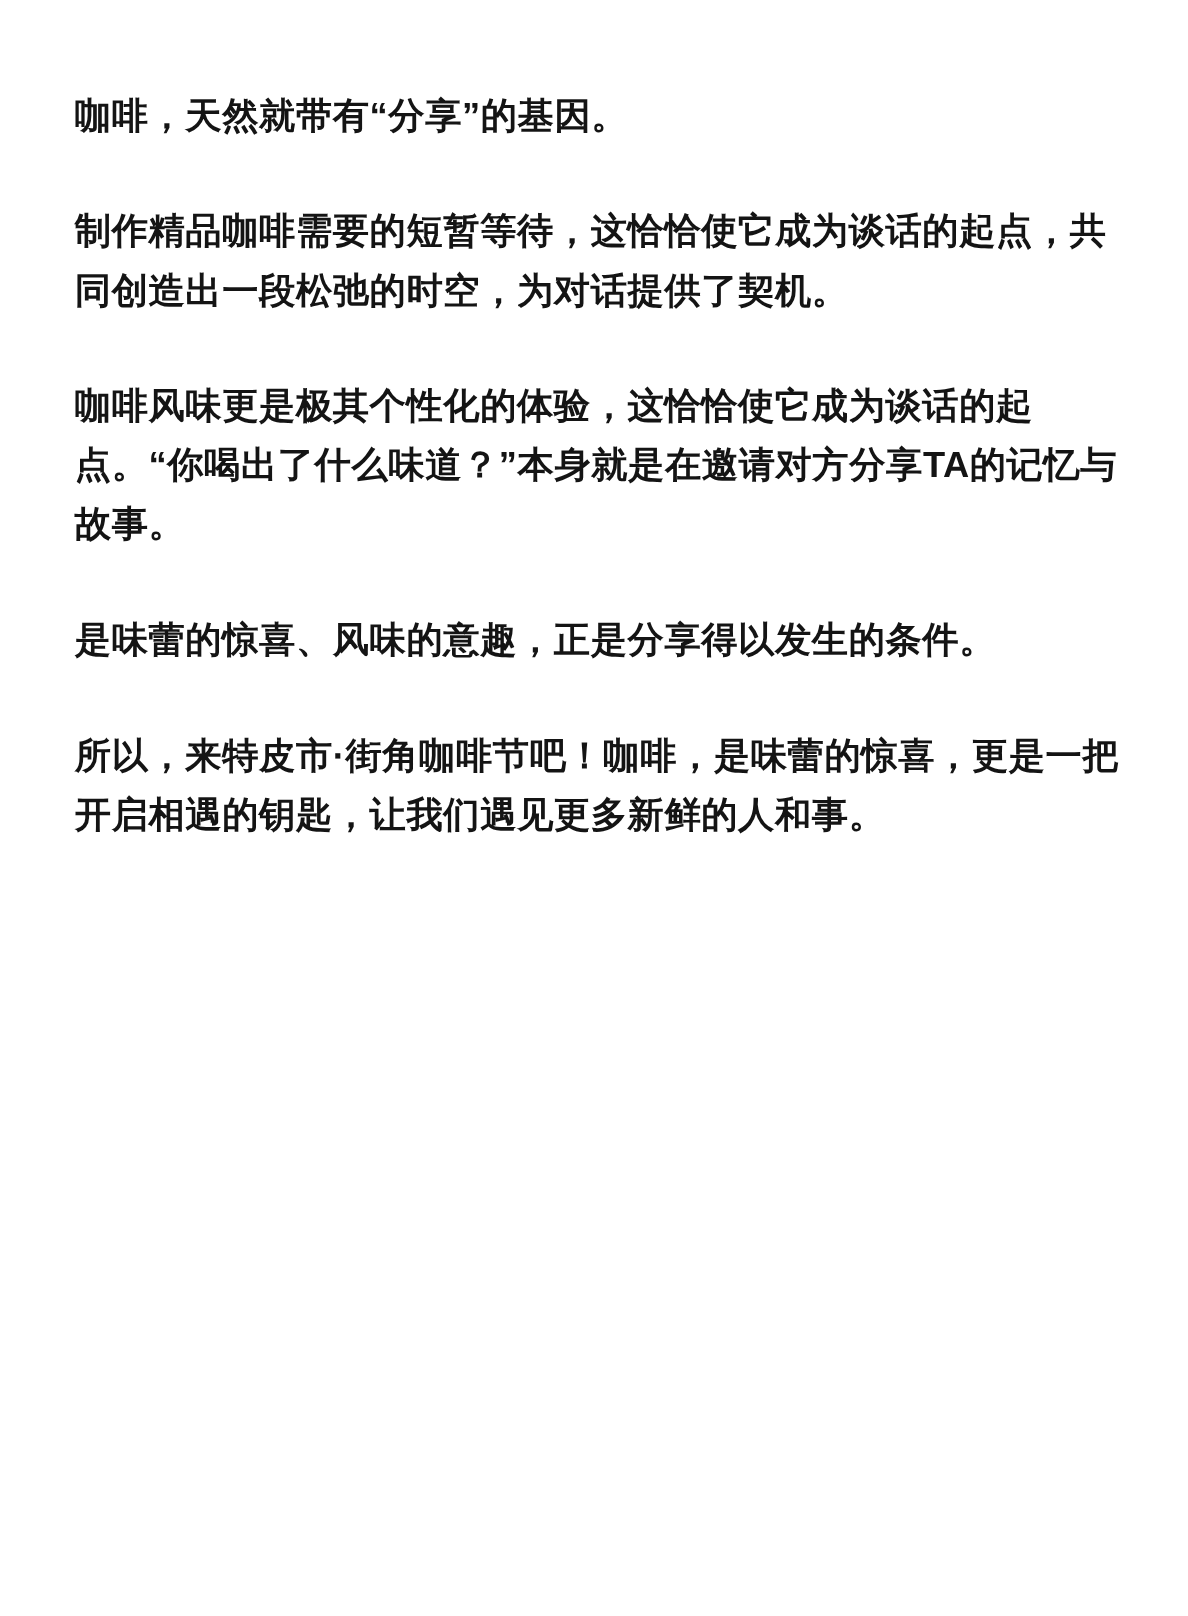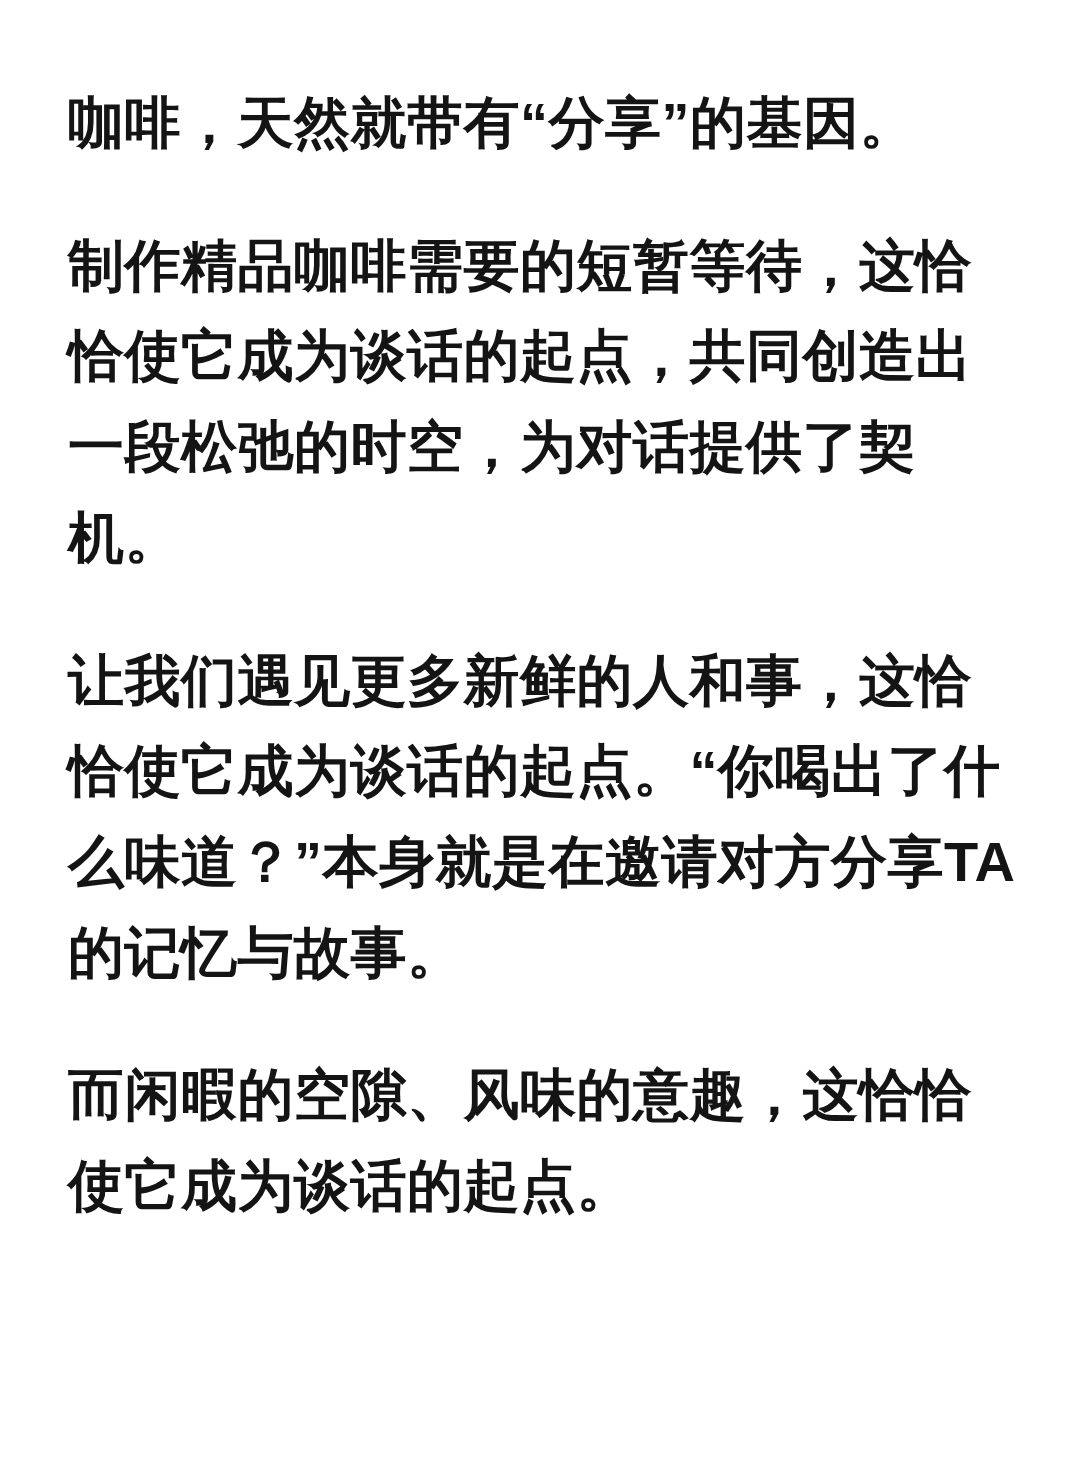--- a/index.html
+++ b/index.html
@@ -17,36 +17,37 @@
     width: 1080px;
     min-height: 1469px;
     box-sizing: border-box;
     padding: 78px 62px 60px 68px;
     background: #ffffff;
   }
   .article {
     display: block;
   }
   .para {
-    font-size: 56px;
+    font-size: 33px;
     line-height: 1.62;
     font-weight: 700;
     letter-spacing: 0.5px;
     color: #141414;
     margin: 0 0 52px 0;
     text-align: left;
     word-break: break-word;
   }
   .para:last-child {
     margin-bottom: 0;
   }
 </style>
 </head>
 <body>
 
 <div class="page">
   <div class="article">
     <p class="para">咖啡，天然就带有“分享”的基因。</p>
     <p class="para">制作精品咖啡需要的短暂等待，这恰恰使它成为谈话的起点，共同创造出一段松弛的时空，为对话提供了契机。</p>
-    <p class="para">让我们遇见更多新鲜的人和事，这恰恰使它成为谈话的起点。“你喝出了什么味道？”本身就是在邀请对方分享TA的记忆与故事。</p>
-    <p class="para">而闲暇的空隙、风味的意趣，这恰恰使它成为谈话的起点。</p>
+    <p class="para">咖啡风味更是极其个性化的体验，这恰恰使它成为谈话的起点。“你喝出了什么味道？”本身就是在邀请对方分享TA的记忆与故事。</p>
+    <p class="para">是味蕾的惊喜、风味的意趣，正是分享得以发生的条件。</p>
+    <p class="para">所以，来特皮市·街角咖啡节吧！咖啡，是味蕾的惊喜，更是一把开启相遇的钥匙，让我们遇见更多新鲜的人和事。</p>
   </div>
 </div>
 
 </body></html>

